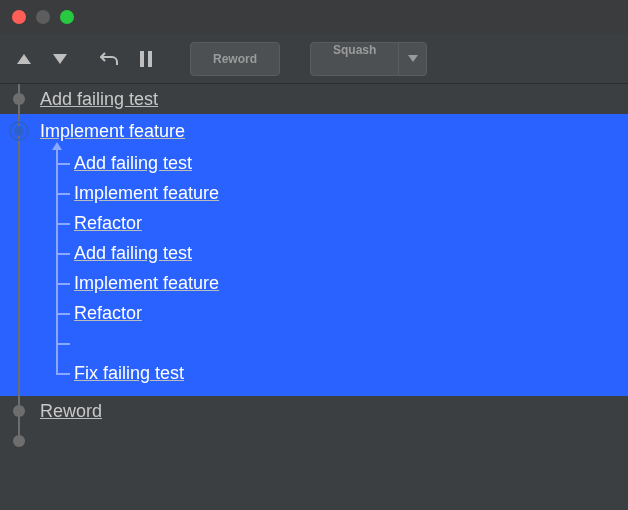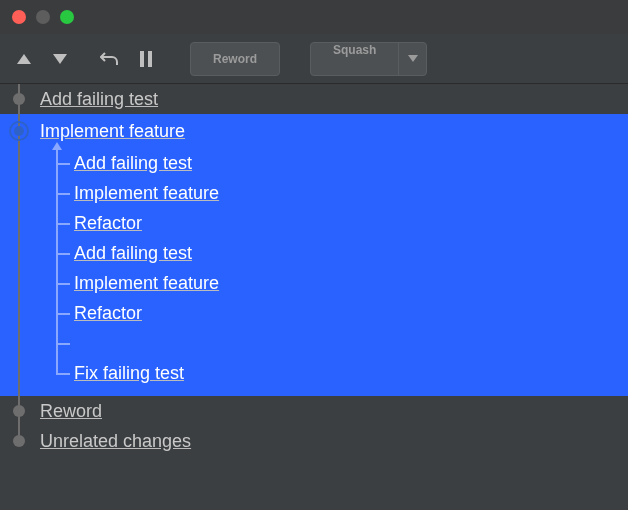--- a/index.html
+++ b/index.html
@@ -323,16 +323,15 @@
       <div class="vline"></div>
       <div class="dot"></div>
     </div>
     <span class="label">Reword</span>
   </div>
   <div class="row">
     <div class="gutter">
       <div class="vline" style="bottom:50%;"></div>
       <div class="dot"></div>
     </div>
-    <span class="label">Unrelated changes</span>
   </div>
 
 </div>
 
 </body></html>

